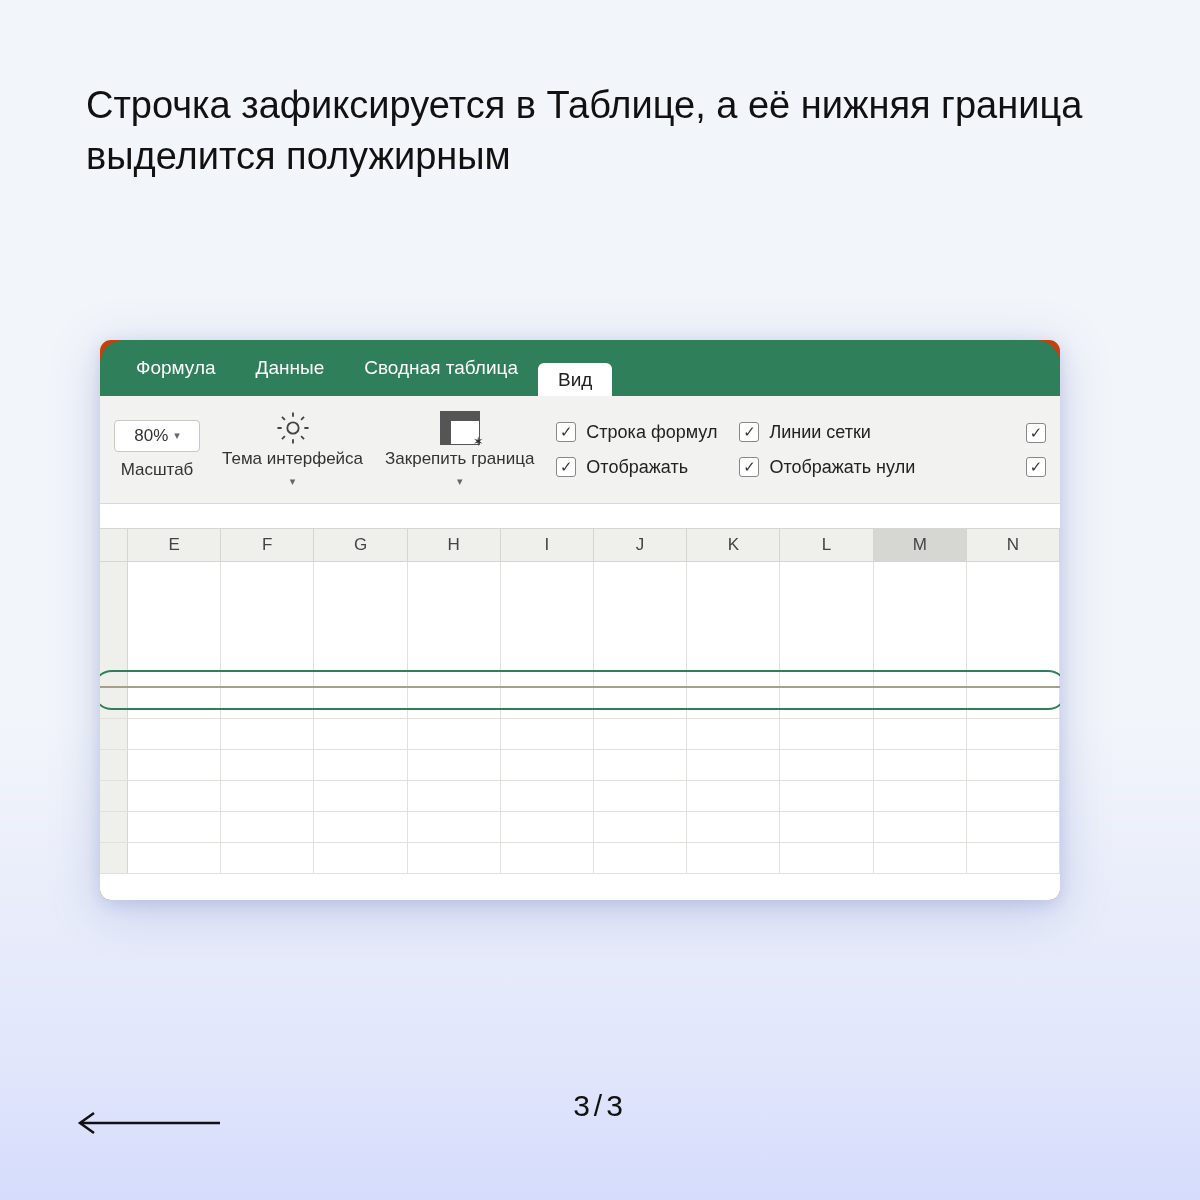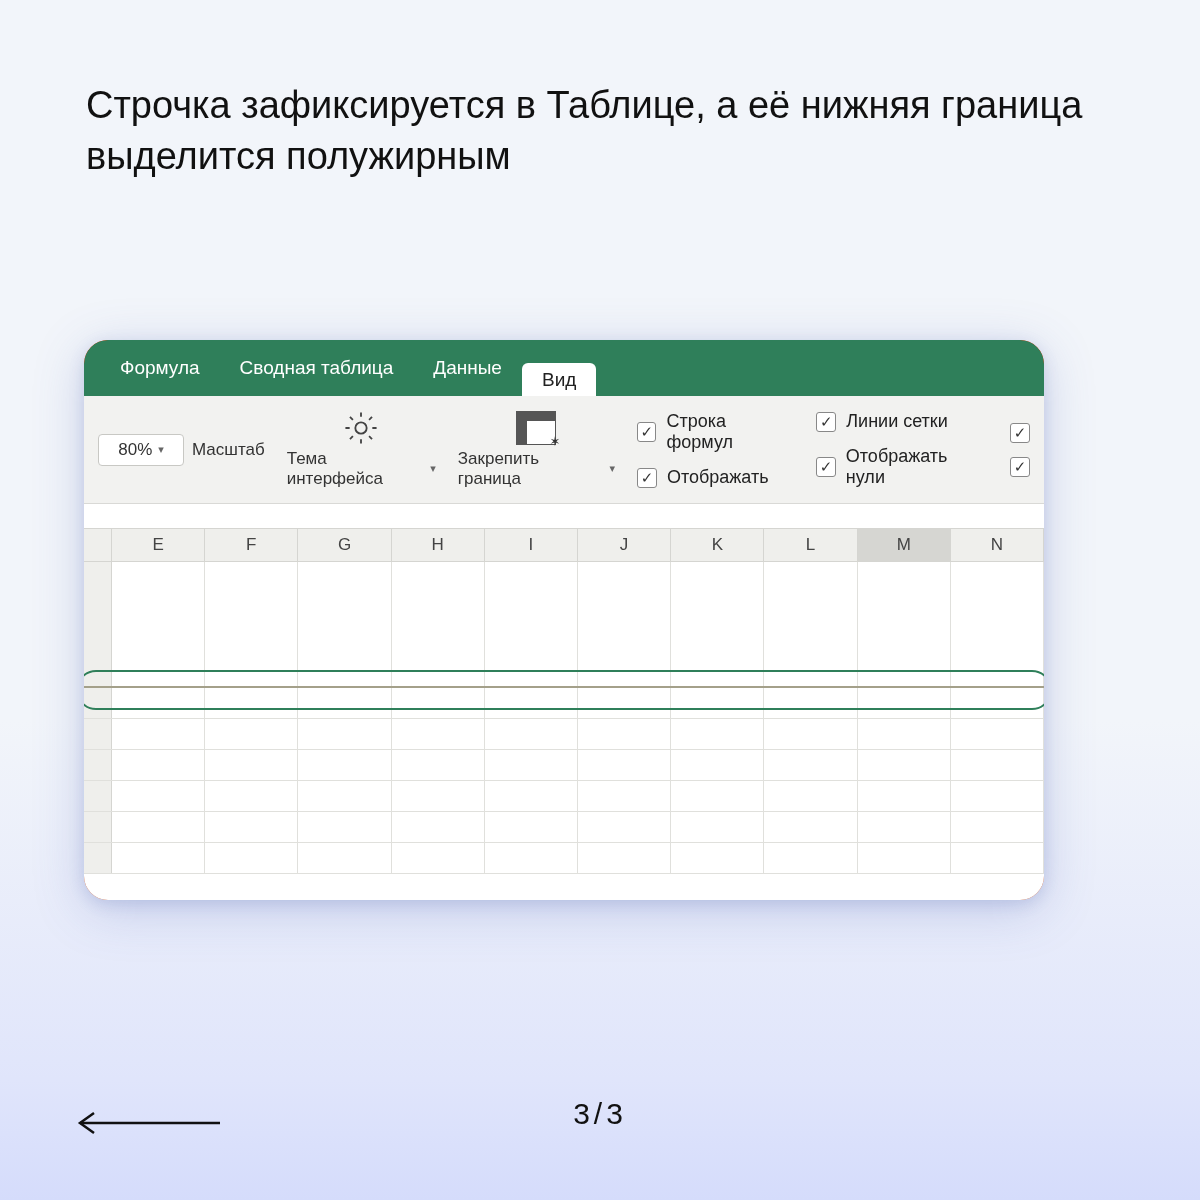--- a/index.html
+++ b/index.html
@@ -18,25 +18,25 @@
     right: 70px;
     font-size: 38px;
     line-height: 1.35;
     color: #111;
     font-weight: 400;
     margin-left: 16px;
   }
   .app-window {
     position: absolute;
     top: 340px;
-    left: 84px;
+    left: 100px;
     width: 960px;
     height: 560px;
     background: #c2410c;
-    border-radius: 24px;
+    border-radius: 11px;
     overflow: hidden;
     box-shadow: 0 10px 50px rgba(80,100,180,0.25), 0 4px 15px rgba(80,100,180,0.18);
   }
   .tabbar {
     height: 56px;
     background: #2f7f5a;
     display: flex;
     align-items: stretch;
     padding-left: 16px;
     color: #fff;
@@ -70,21 +70,21 @@
   .ribbon-group {
     display: flex;
     flex-direction: column;
     align-items: center;
     justify-content: center;
     gap: 4px;
     font-size: 17px;
     color: #333;
   }
   .zoom-box {
-    display:flex; flex-direction:row; align-items:center; gap:8px;
+    display:flex; flex-direction:column; align-items:center; gap:8px;
   }
   .zoom-select {
     background:#fff; border:1px solid #c8c8c4; border-radius:4px;
     height:32px; width:86px; display:flex; align-items:center; justify-content:center;
     font-size:17px; gap:6px;
   }
   .chev { font-size:11px; color:#666; }
   .icon-sun {
     width:34px; height:34px; display:flex; align-items:center; justify-content:center;
     color:#444;
@@ -130,41 +130,41 @@
   .highlight-pill {
     position:absolute;
     left:-8px; right:-8px;
     height:40px;
     border:2px solid #2f7f5a;
     border-radius:20px;
     background:transparent;
     pointer-events:none;
   }
   .pager {
-    position:absolute; bottom:56px; left:0; right:0; height:60px;
+    position:absolute; bottom:64px; left:0; right:0; height:60px;
     display:flex; align-items:center; justify-content:center;
     font-size:30px; color:#111; letter-spacing:4px; font-weight:500;
   }
   .back-arrow {
     position:absolute; left:72px; bottom:64px; display:flex; align-items:center;
   }
   .back-arrow svg { width:150px; height:26px; stroke:#111; stroke-width:2.5; fill:none; }
-  .lbl-under { font-size:17px; color:#333; display:flex; align-items:center; gap:6px; }
+  .lbl-under { font-size:17px; color:#333; display:flex; align-items:center; gap:6px;flex-direction:column; }
 </style>
 </head>
 <body>
 
 <div class="caption">Строчка зафиксируется в Таблице, а её нижняя граница выделится полужирным</div>
 
 <div class="app-window">
 
   <div class="tabbar">
     <div class="tab">Формула</div>
+    <div class="tab">Данные</div>
     <div class="tab">Сводная таблица</div>
-    <div class="tab">Данные</div>
     <div class="tab active">Вид</div>
   </div>
 
   <div class="ribbon">
 
     <div class="ribbon-group zoom-box">
       <div class="zoom-select">
         <span>80%</span>
         <span class="chev">▾</span>
       </div>

